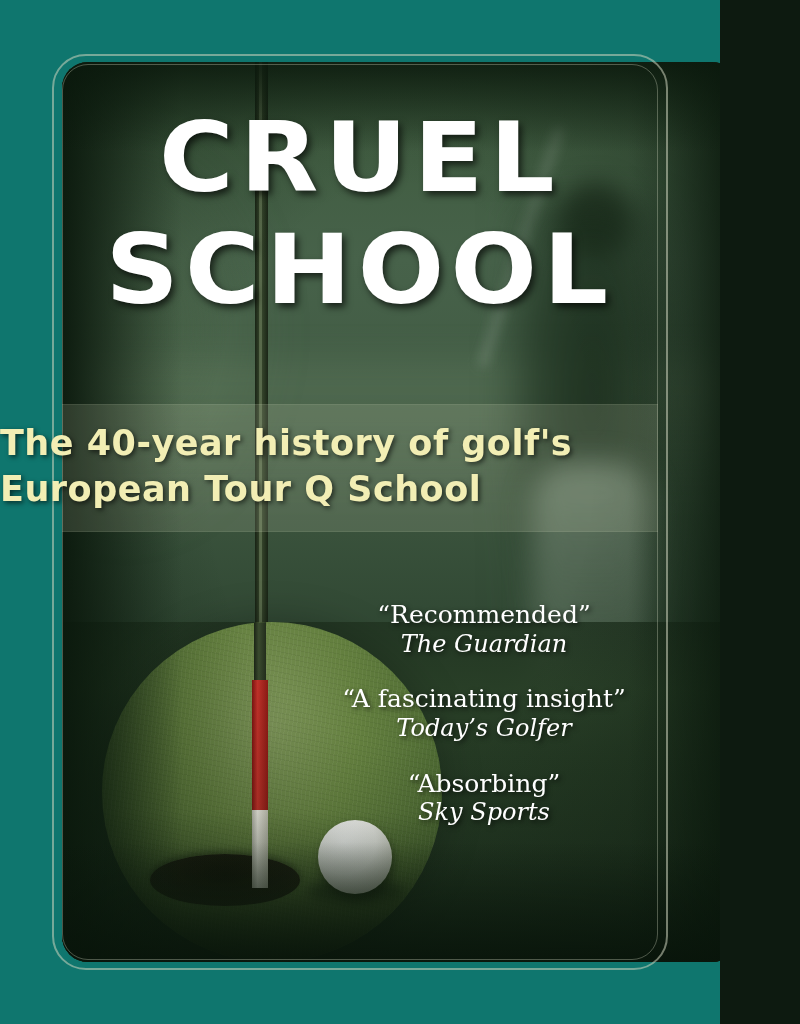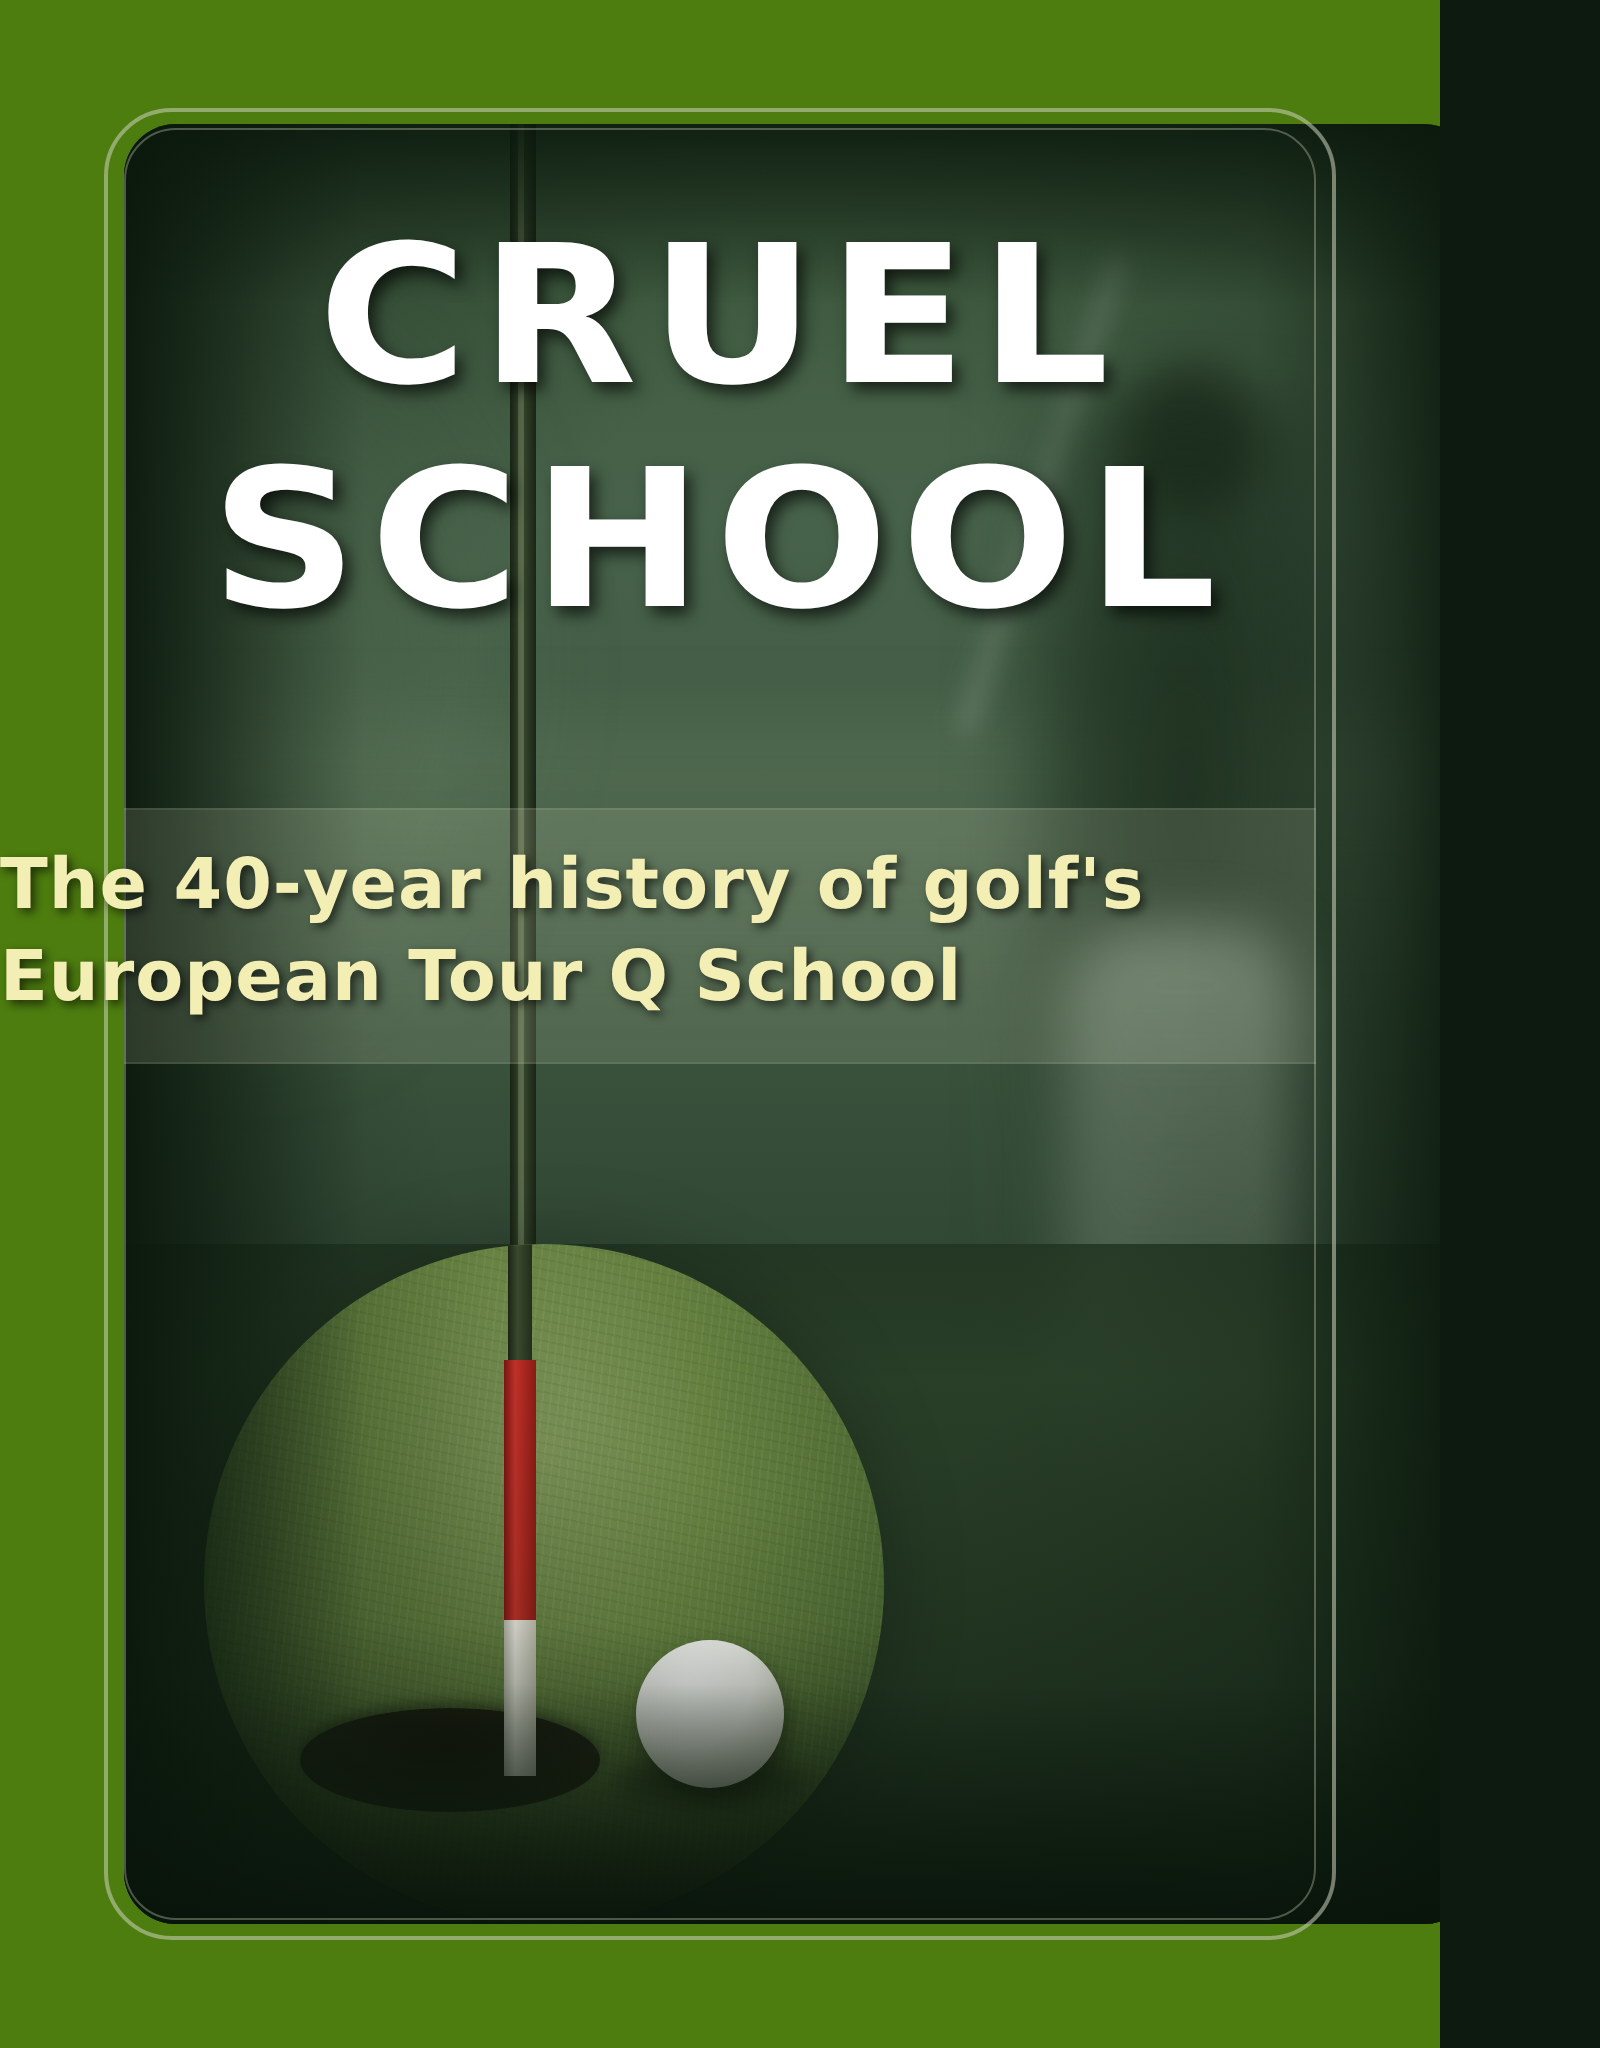--- a/index.html
+++ b/index.html
@@ -11,21 +11,21 @@
     width: 800px;
     height: 1024px;
     overflow: hidden;
     font-family: "Liberation Sans", sans-serif;
   }
 
   #cover {
     position: relative;
     width: 720px;
     height: 1024px;
-    background: #4d7c0f;
+    background: #0f766e;
     overflow: hidden;
   }
 
   
   .photo-layer {
     position: absolute;
     left: 62px;
     top: 62px;
     width: 676px;
     height: 900px;
@@ -393,15 +393,29 @@
     <span class="title-line l1">CRUEL</span>
     <span class="title-line l2">SCHOOL</span>
   </div>
 
   <div class="subtitle-band"></div>
   <div class="subtitle-text">
     <span>The 40-year history of golf's</span><br>
     <span>European Tour Q School</span>
   </div>
 
+  <div class="quotes">
+    <div class="quote">
+      <span class="quote-text">“Recommended”</span>
+      <span class="quote-source">The Guardian</span>
+    </div>
+    <div class="quote">
+      <span class="quote-text">“A fascinating insight”</span>
+      <span class="quote-source">Today’s Golfer</span>
+    </div>
+    <div class="quote">
+      <span class="quote-text">“Absorbing”</span>
+      <span class="quote-source">Sky Sports</span>
+    </div>
+  </div>
 
 
 </div>
 
 </body></html>

